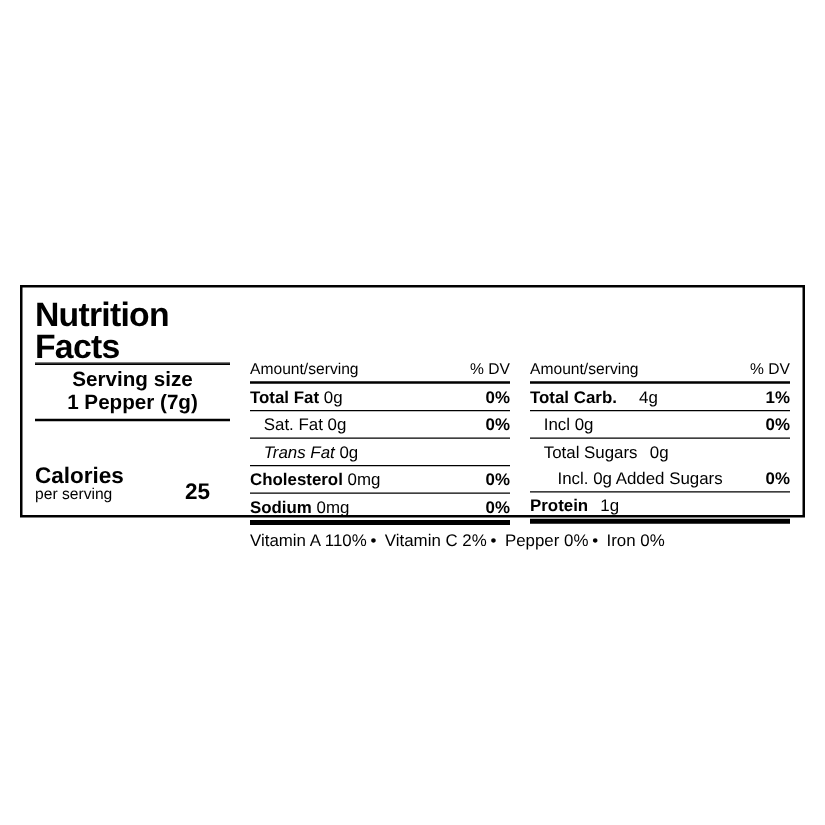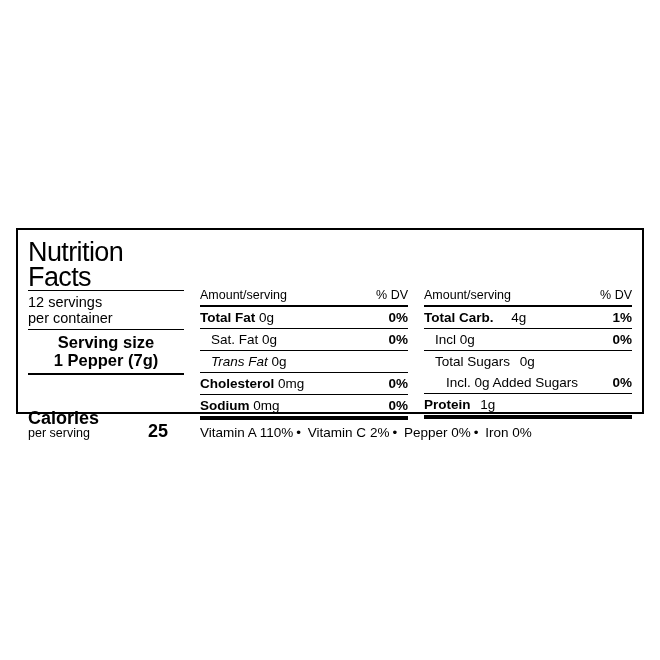--- a/index.html
+++ b/index.html
@@ -32,21 +32,21 @@
   }
   
   #left {
     width: 162px;
     flex: 0 0 162px;
     padding-right: 6px;
     box-sizing: border-box;
   }
   .nf-title {
     font-family: "Liberation Sans", sans-serif;
-    font-weight: normal;
+    font-weight: bold;
     font-size: 27px;
     line-height: 25px;
     letter-spacing: -0.6px;
     margin-top: 2px;
   }
   .rule-thin { border-bottom: 1px solid #000; }
   .rule-med  { border-bottom: 2px solid #000; }
   .servings {
     font-size: 14.5px;
     line-height: 16px;
@@ -137,24 +137,20 @@
 
 <div id="panel">
   <div id="inner">
 
     <div id="left">
       <div class="nf-title">
         <div>Nutrition</div>
         <div>Facts</div>
       </div>
       <div class="rule-thin"></div>
-      <div class="servings">
-        <div>12 servings</div>
-        <div>per container</div>
-      </div>
       <div class="rule-thin"></div>
       <div class="serving-size">
         <div>Serving size</div>
         <div>1 Pepper (7g)</div>
       </div>
       <div class="rule-med"></div>
       <div class="cal-row">
         <div>
           <div class="cal-label">Calories</div>
           <div class="cal-sub">per serving</div>

